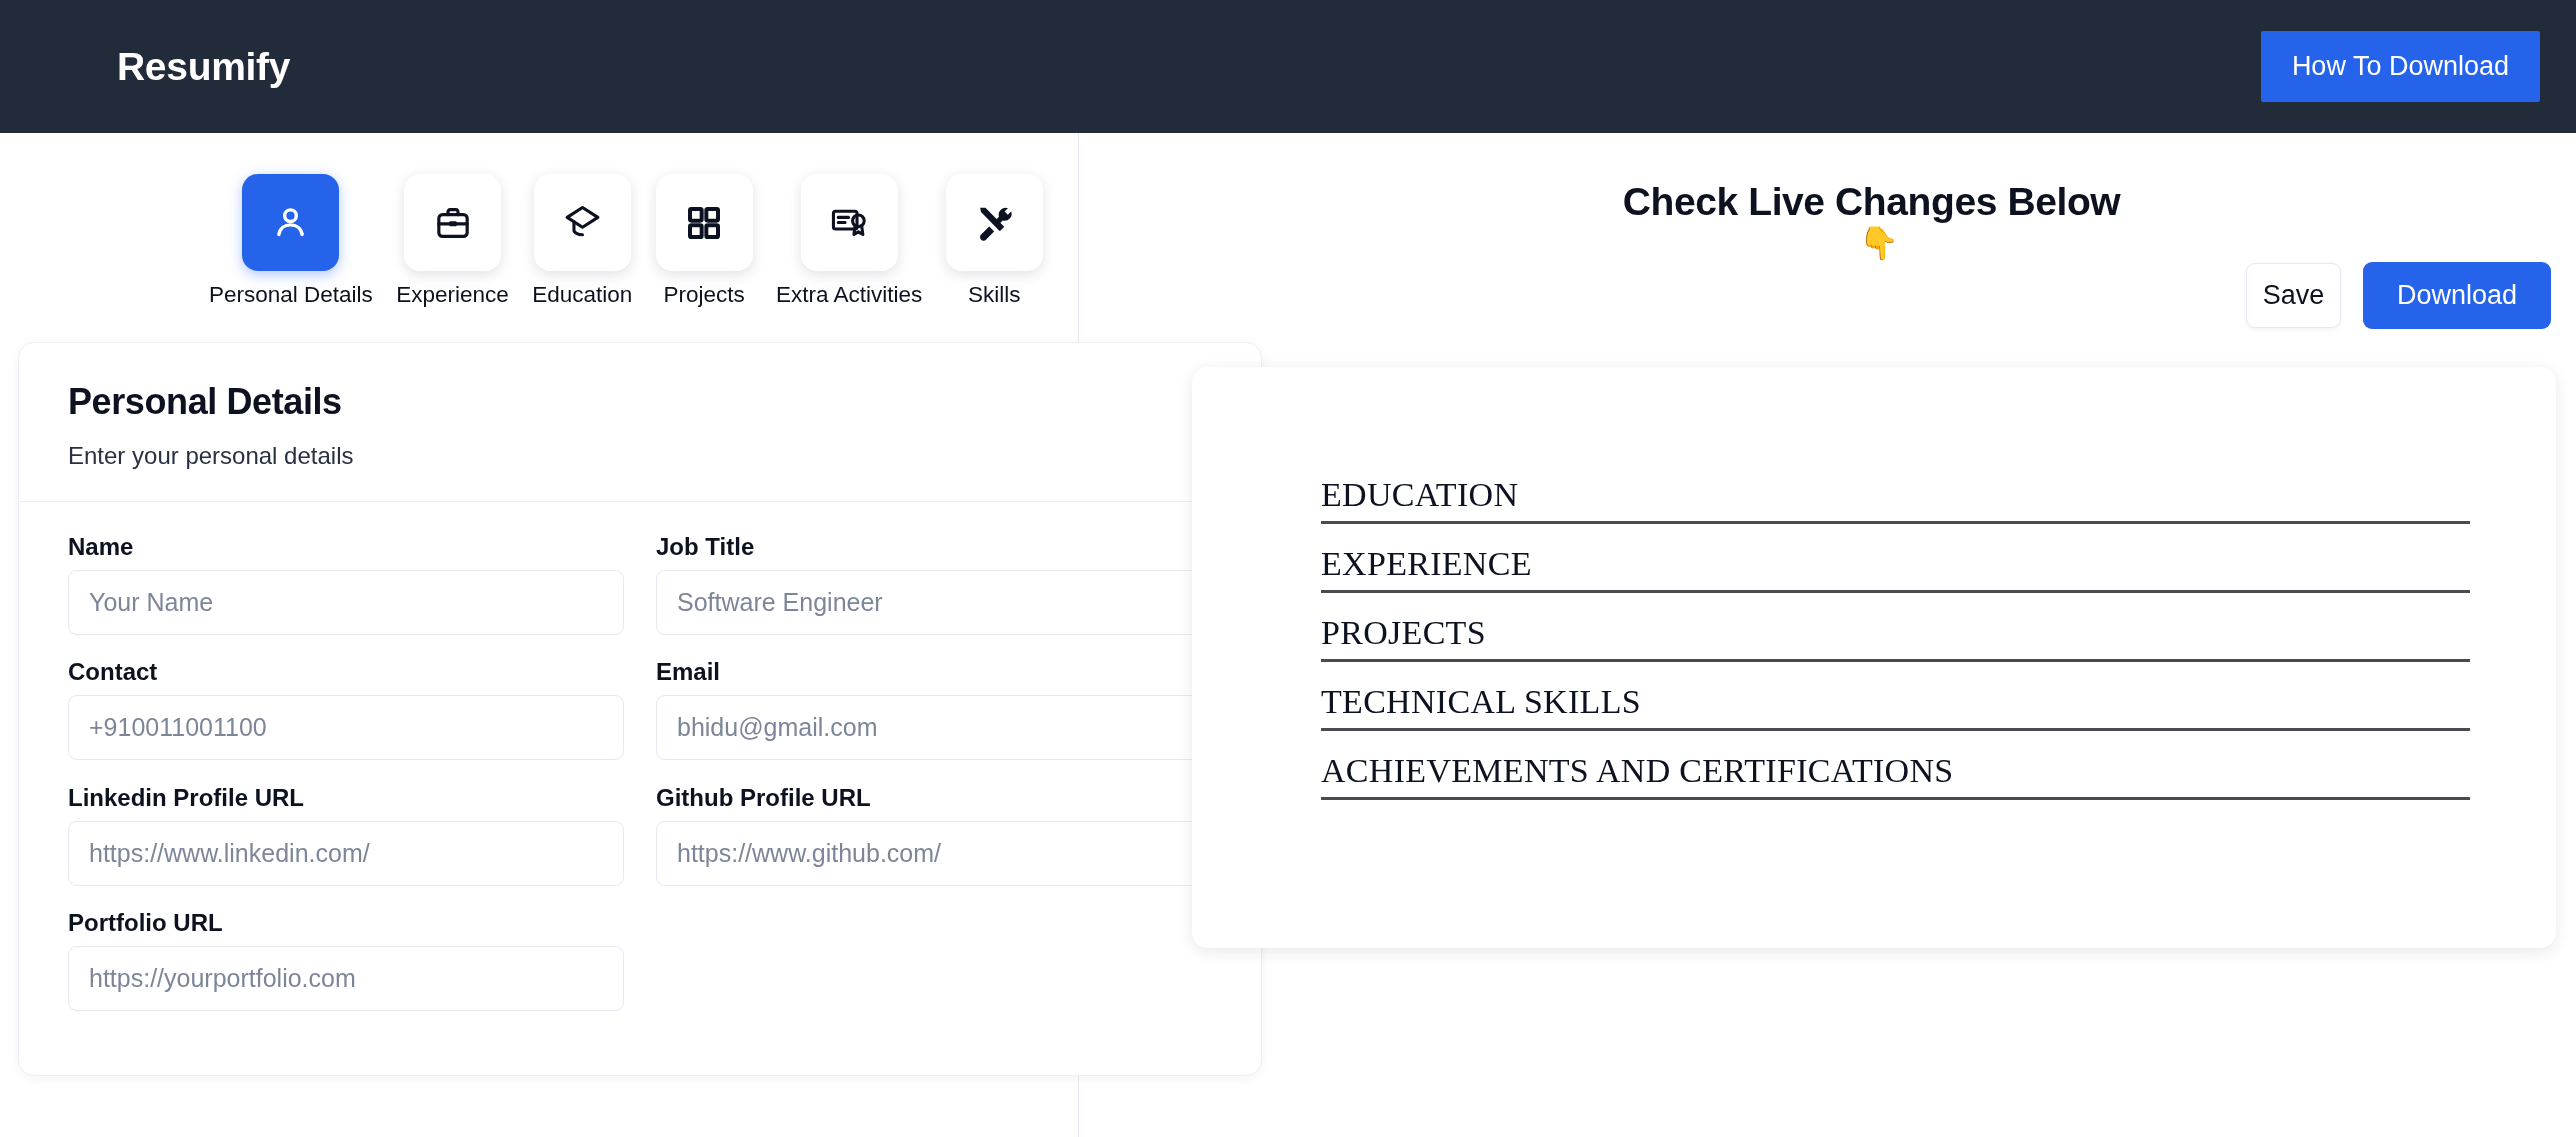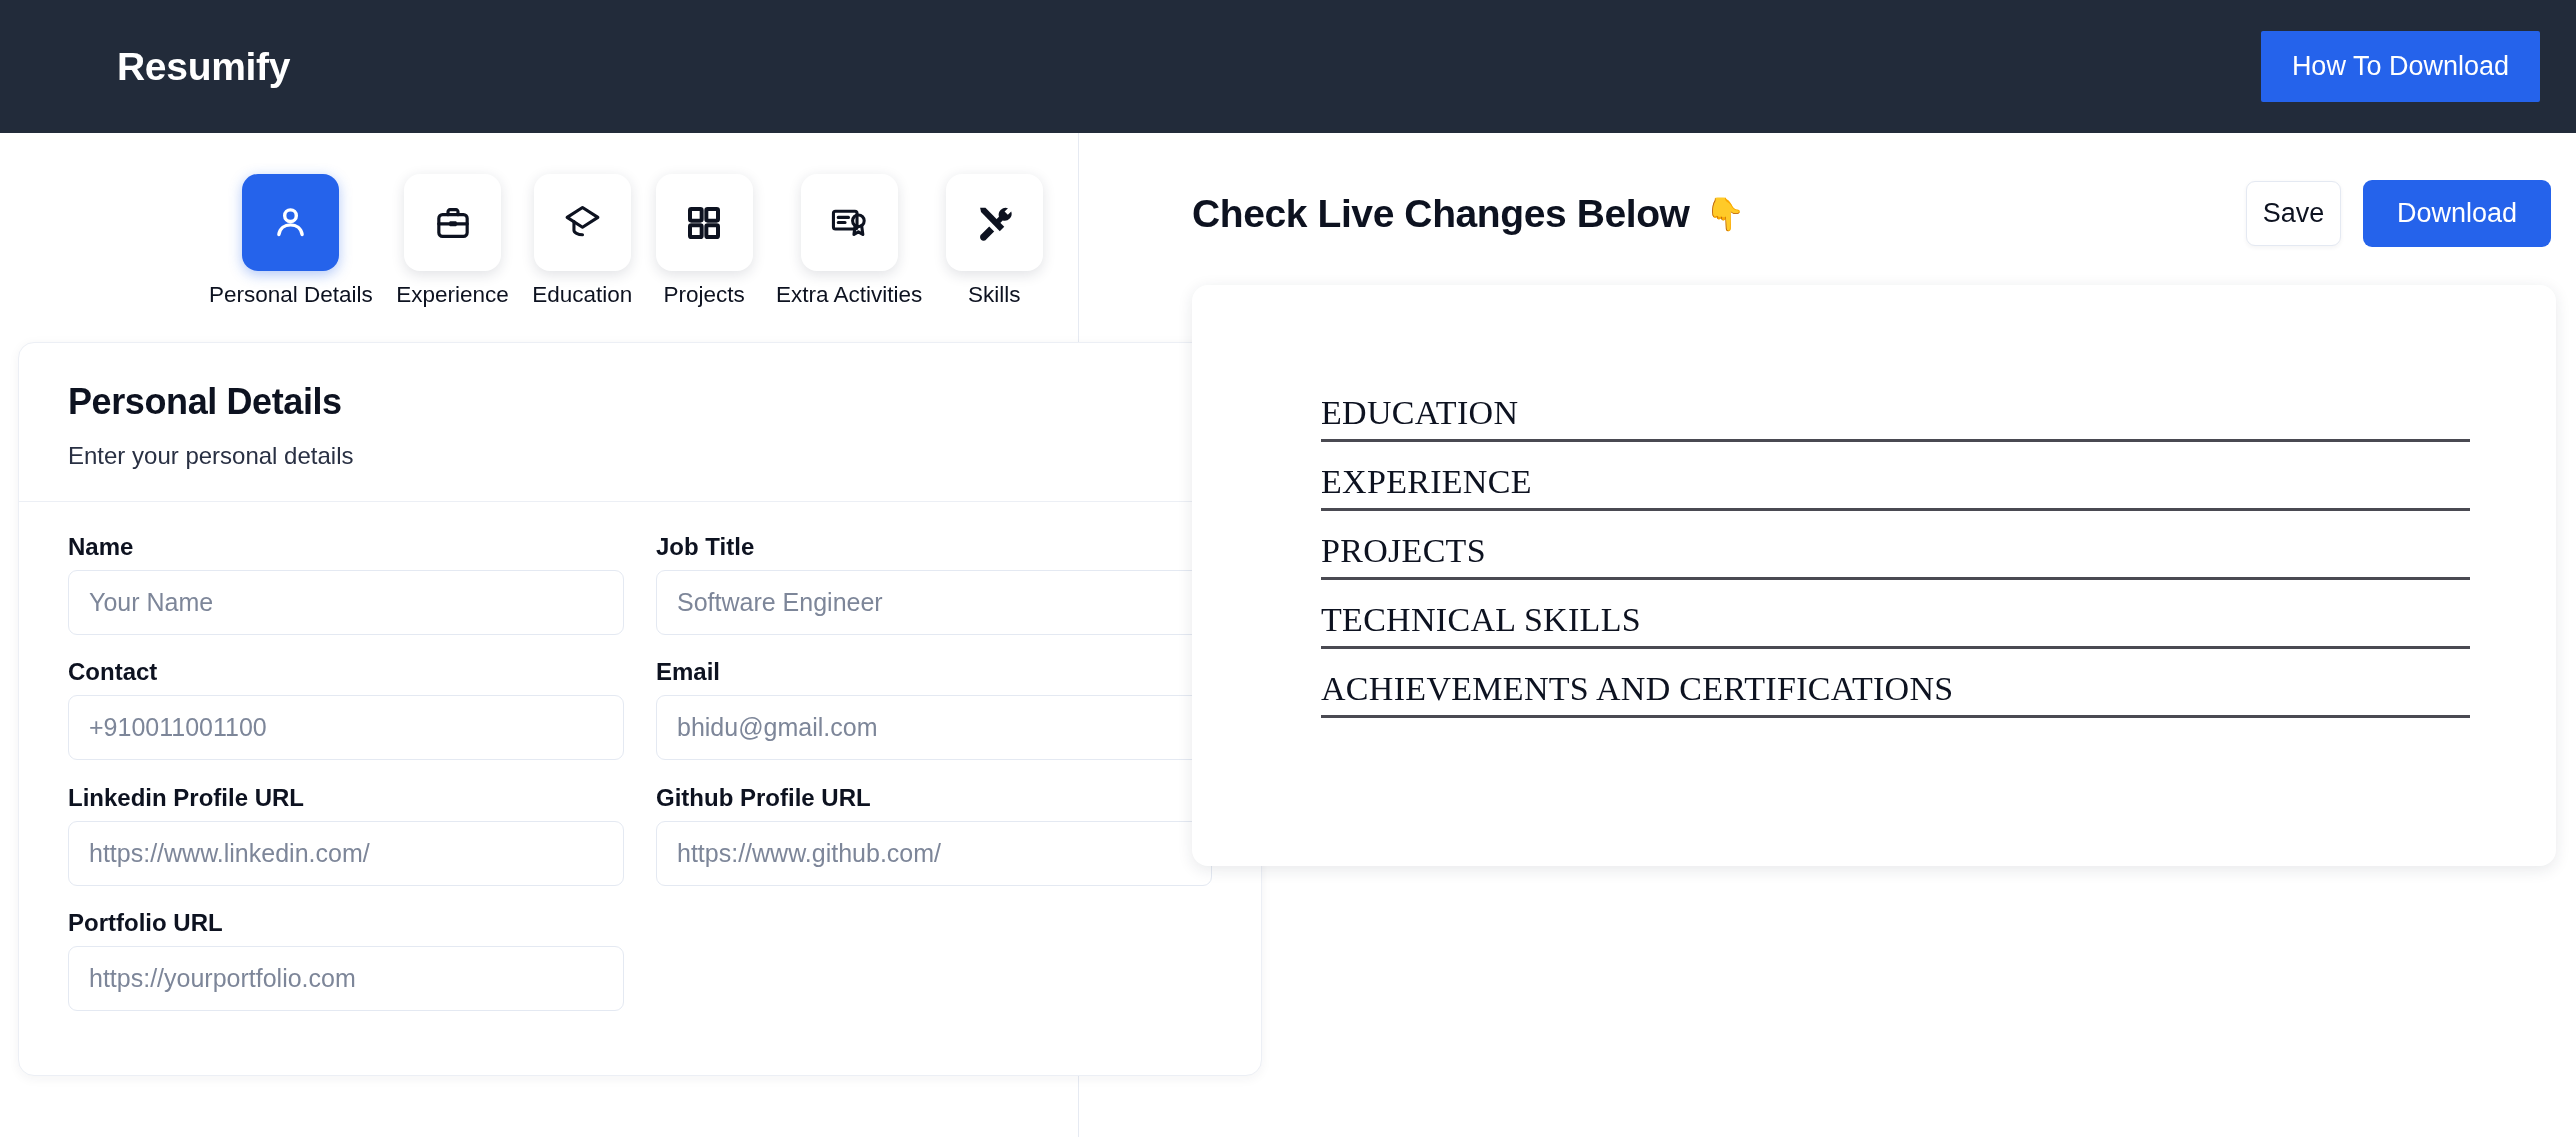--- a/index.html
+++ b/index.html
@@ -145,20 +145,21 @@
     outline: none;
     background: #ffffff;
   }
   .field input::placeholder { color: #7d8699; }
 
   
   .preview-head {
     display: flex;
     align-items: center;
     padding: 47px 25px 0 113px;
+    flex-direction: column;
   }
   .preview-title {
     font-size: 39px;
     font-weight: bold;
     color: #0d1220;
     letter-spacing: -0.4px;
   }
   .preview-emoji {
     font-size: 32px;
     margin-left: 16px;

